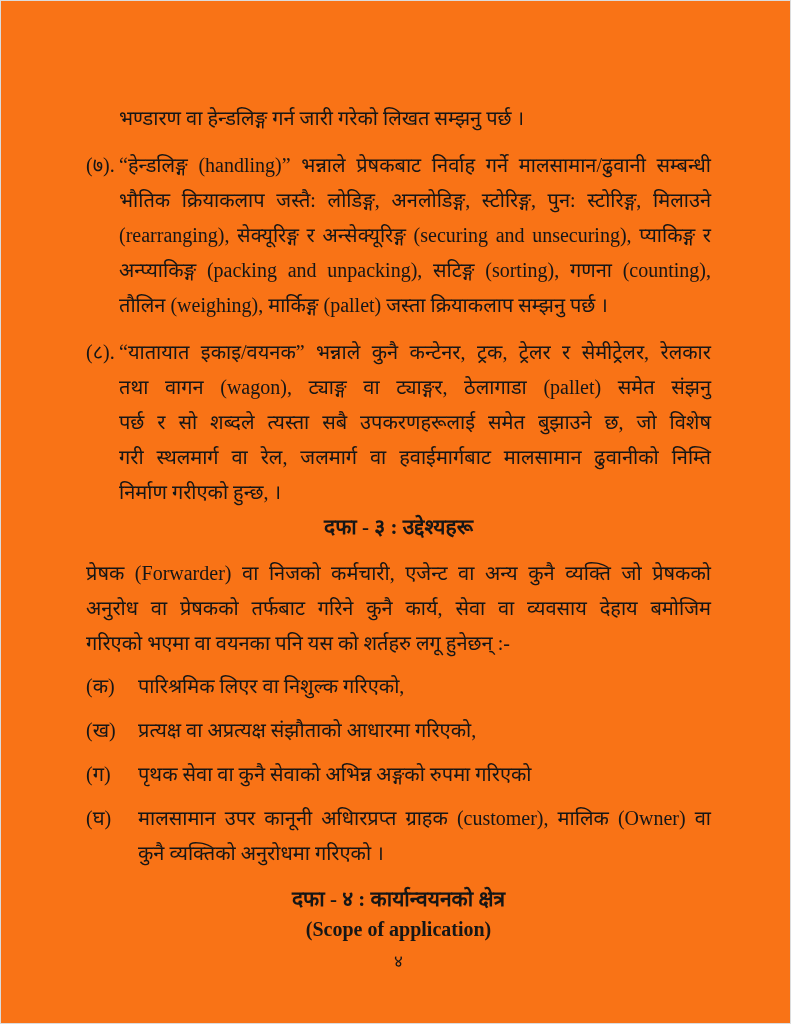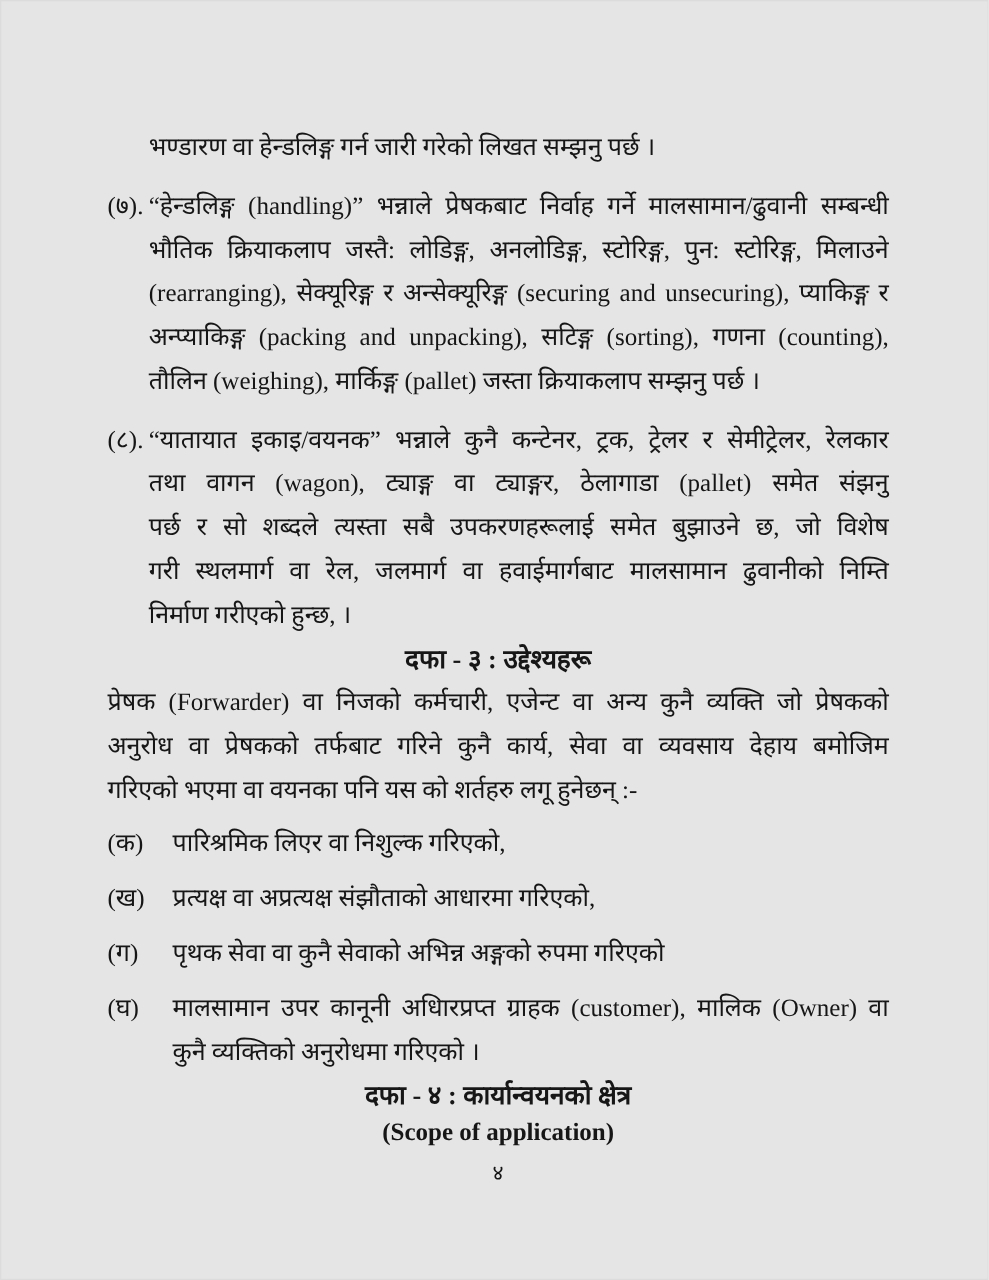--- a/index.html
+++ b/index.html
@@ -1,21 +1,21 @@
 <!DOCTYPE html>
 <html><head>
 <meta charset="utf-8">
 <style>
   html, body { margin: 0; padding: 0; background: #ffffff; }
   .page {
     position: relative;
     width: 791px;
     height: 1024px;
     margin: 0 auto;
-    background: #e5e5e5;
+    background: #f97316;
     box-sizing: border-box;
     border: 1px solid #dcdcdc;
     color: #161616;
     font-family: "Liberation Serif", "DejaVu Serif", serif;
     font-size: 20px;
     line-height: 35px;
     overflow: hidden;
   }
   .content {
     position: absolute;
@@ -33,23 +33,23 @@
   
   .litem { position: relative; padding-left: 52px; margin-top: 9px; }
   .litem.first { margin-top: 8px; }
   .litem .label { position: absolute; left: 0; top: 0; }
   .heading {
     text-align: center;
     font-weight: bold;
     font-size: 21px;
   }
   .h3 { line-height: 35px; }
-  .h4 { margin-top: 0; line-height: 33px; }
+  .h4 { margin-top: 12px; line-height: 33px; }
   .subheading { text-align: center; font-size: 20px; line-height: 27px; font-weight: bold; }
-  .para { }
+  .para { margin-top: 11px; }
   .pagenum { margin-top: 7px; text-align: center; font-size: 17px; line-height: 24px; }
   .intro { padding-left: 33px; }
 </style>
 </head>
 <body>
 
 <div class="page">
   <div class="content">
 
     <div class="line nl intro">भण्डारण वा हेन्डलिङ्ग गर्न जारी गरेको लिखत सम्झनु पर्छ ।</div>

